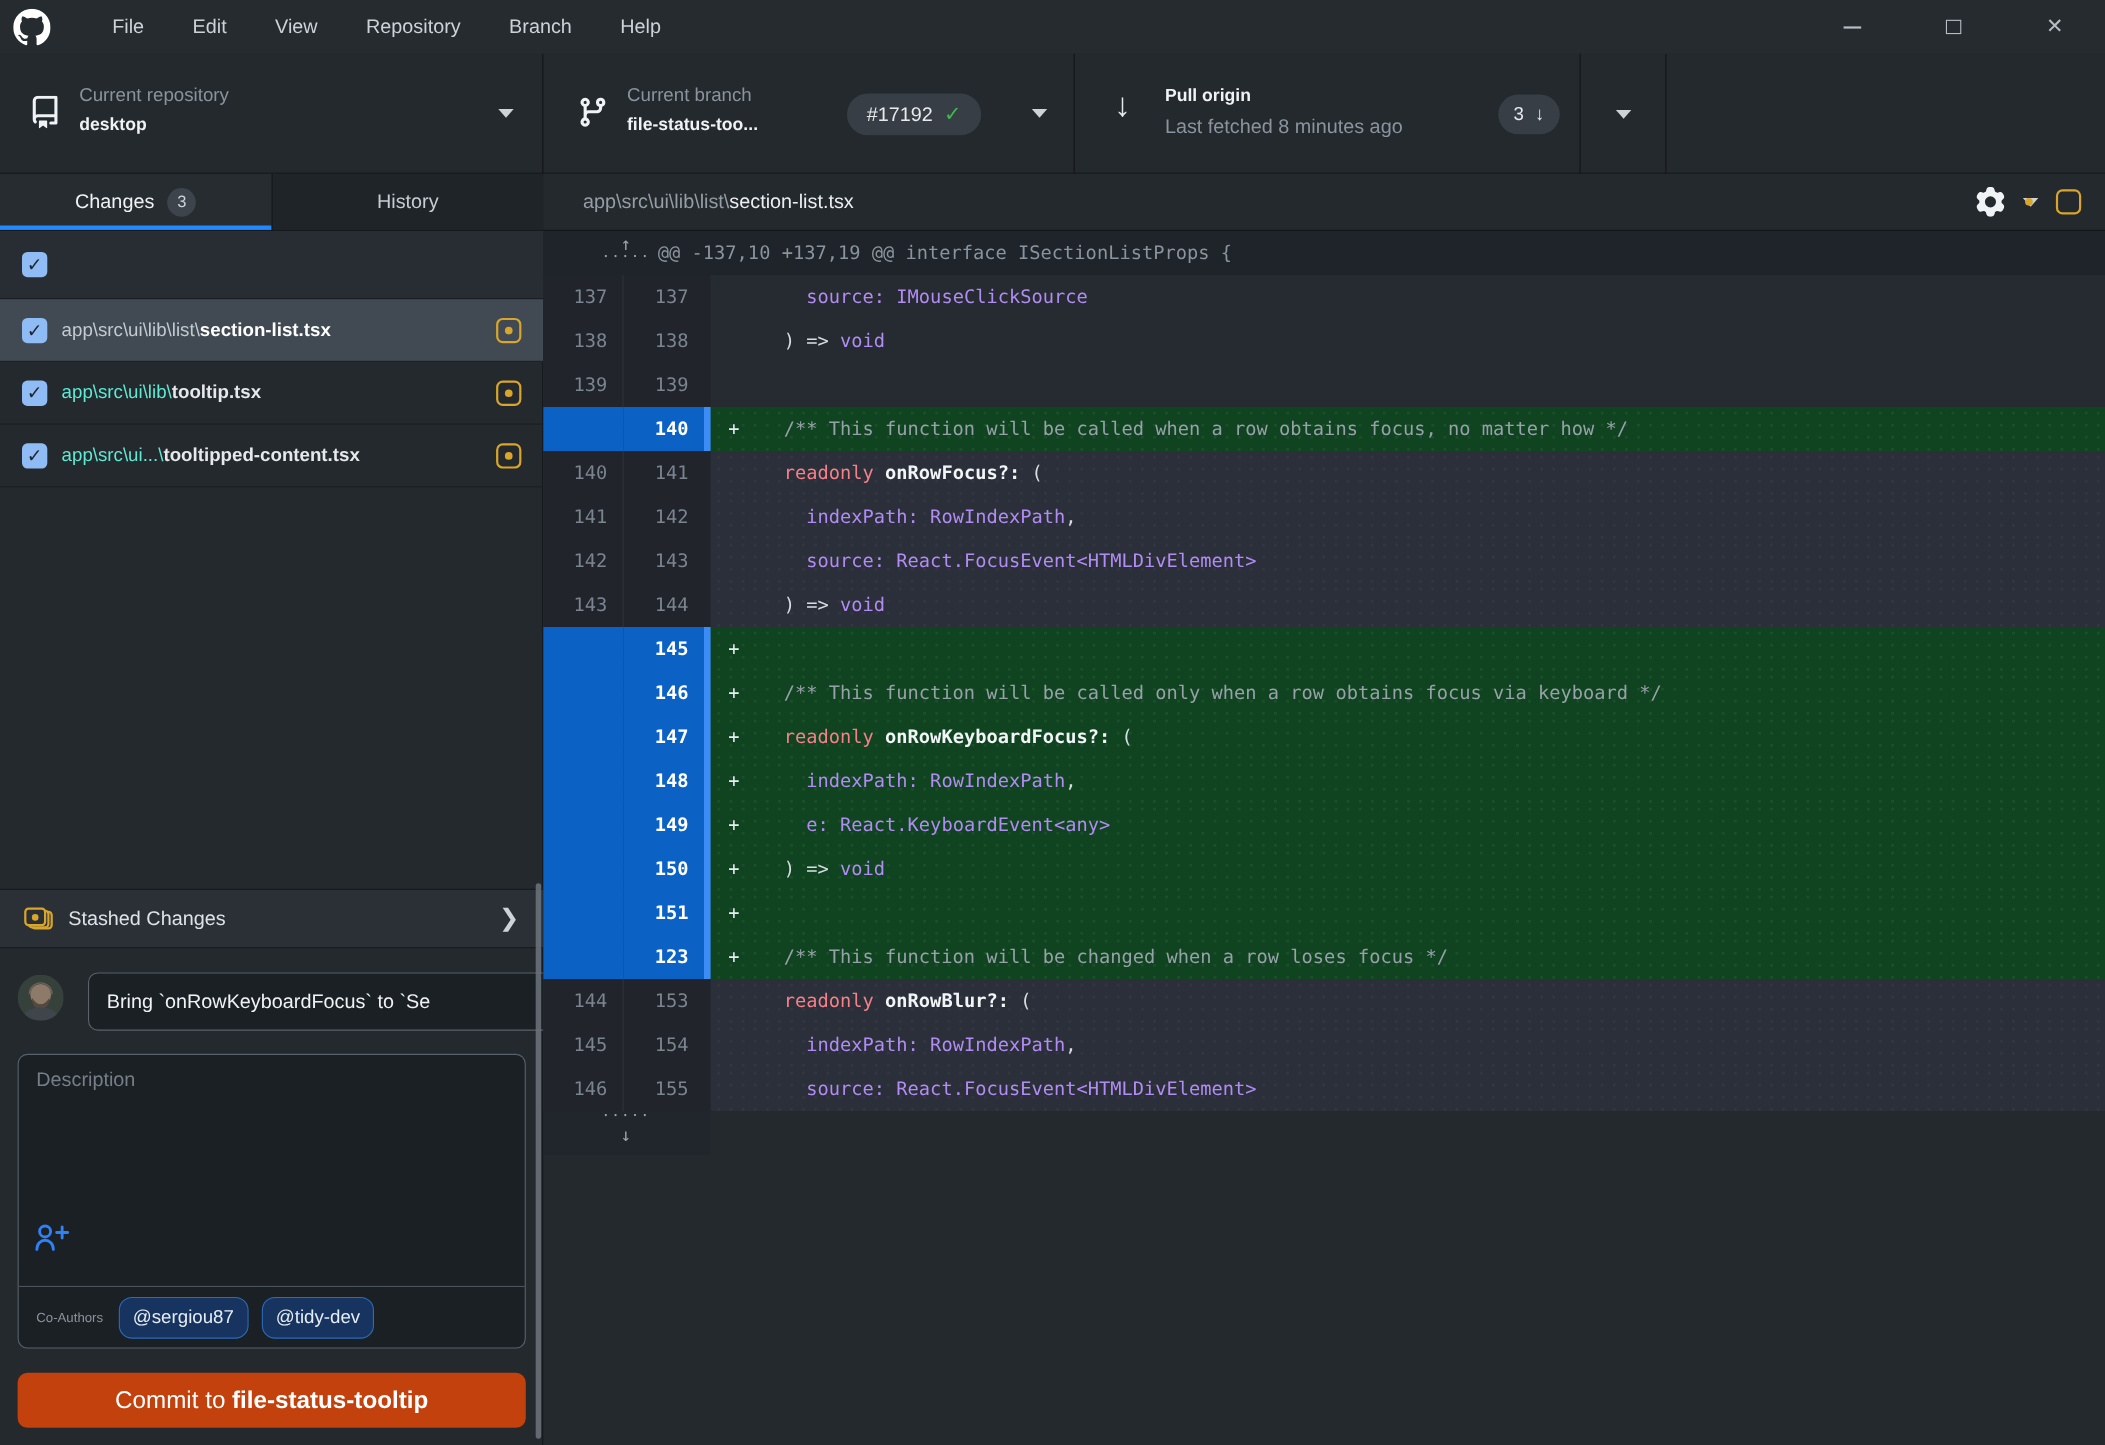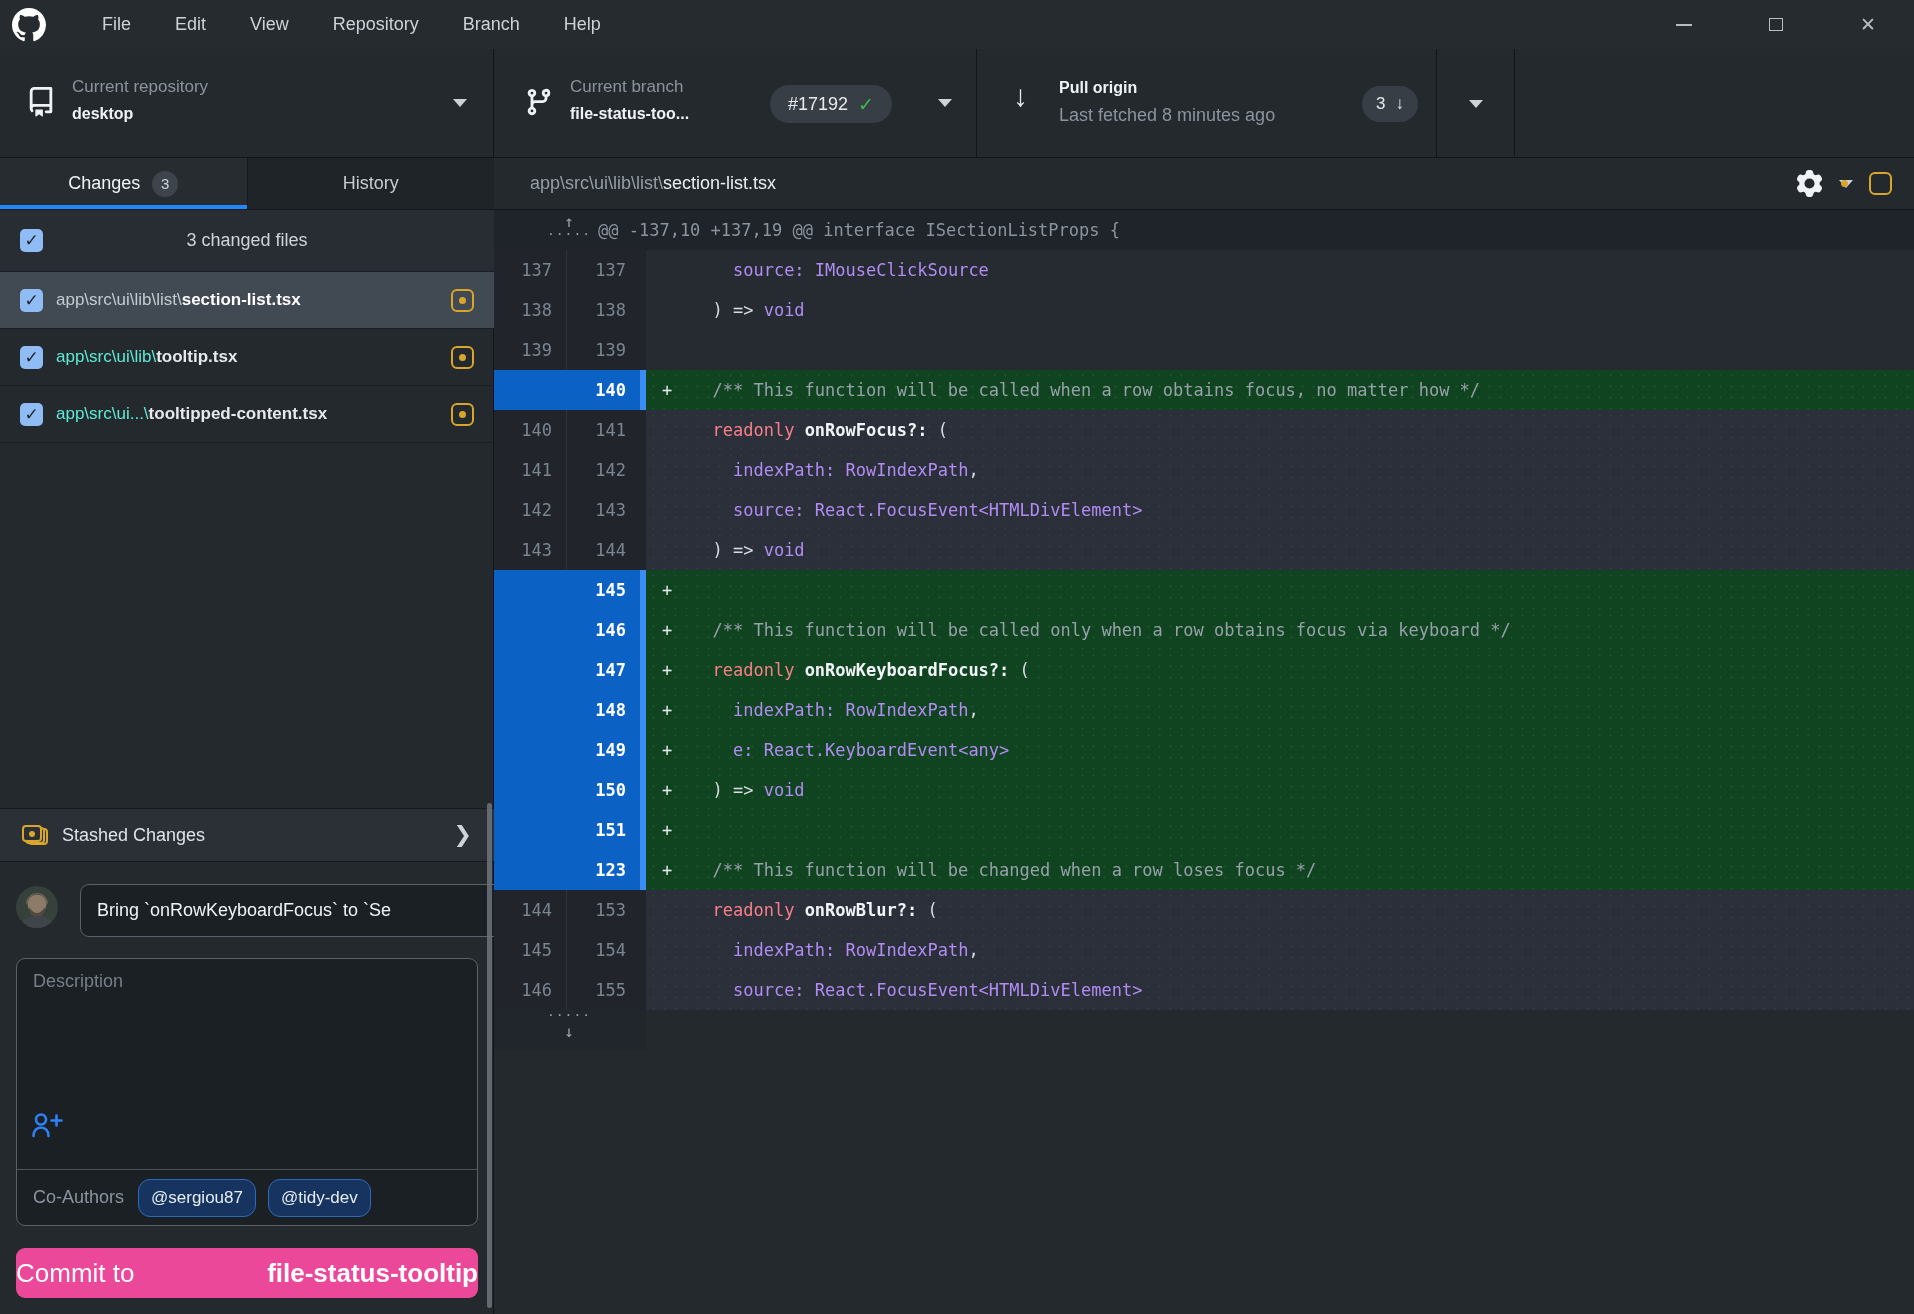--- a/index.html
+++ b/index.html
@@ -97,27 +97,27 @@
                    background:#1b2025; border:1.6px solid #59616b; border-radius:9px;
                    color:#f0f3f6; font-size:18px; line-height:50px; padding:0 16px;
                    white-space:nowrap; overflow:hidden; }
   #desc-box { position:absolute; left:16px; top:800px; width:462px; height:268px;
               background:#1b2025; border:1.6px solid #59616b; border-radius:9px; }
   #desc-placeholder { position:absolute; left:16px; top:12px; color:#767f88; font-size:18px; }
   #coauthor-toggle { position:absolute; left:14px; top:152px; width:32px; height:28px; }
   #desc-sep { position:absolute; left:0; top:210px; width:100%; height:0; border-top:1.4px solid #4b545d; }
   #coauthor-row { position:absolute; left:0; top:211px; width:100%; height:55px;
                   display:flex; align-items:center; }
-  #coauthor-label { margin-left:16px; color:#8b949e; font-size:18px; }
+  #coauthor-label { margin-left:16px; color:#8b949e; font-size:12px; }
   #coauthor-chips { display:flex; gap:12px; margin-left:14px; }
   .chip { background:#173460; border:1.6px solid #2d6ab8; border-radius:12px; color:#e6edf3;
           font-size:17px; height:38px; display:flex; align-items:center; padding:0 12px; }
   #commit-btn { position:absolute; left:16px; top:1090px; width:462px; height:50px;
-                background:#ec4899; border-radius:9px; display:flex; align-items:center;
-                justify-content:space-between; color:#ffffff; font-size:26px; }
+                background:#c2410c; border-radius:9px; display:flex; align-items:center;
+                justify-content:center; color:#ffffff; font-size:22px; }
   #commit-btn b { margin-left:6px; }
   #sidebar-scrollbar { position:absolute; left:487px; top:645px; width:5px; height:505px;
                        background:#6d747b; border-radius:3px; opacity:.85; }
 
   
   #diffpanel { position:absolute; left:494px; top:158px; width:1420px; height:1156px; background:#24292e; }
   #diff-header { position:absolute; left:0; top:0; width:1420px; height:52px; background:#24292e;
                  border-bottom:1px solid #121519; display:flex; align-items:center; }
   #diff-path { margin-left:36px; font-size:18px; white-space:nowrap; }
   #diff-path .pfx { color:#959da5; }
@@ -237,21 +237,20 @@
       <span>Changes</span>
       <span class="tab-badge">3</span>
     </div>
     <div class="tab tab-inactive">
       <span>History</span>
     </div>
   </div>
 
   <div id="files-header">
     <span class="checkbox">✓</span>
-    <span class="hdr-label">3 changed files</span>
   </div>
 
   <div id="file-list">
       <div class="file-row selected" style="top: 114px;">
         <span class="checkbox">✓</span>
         <span class="file-label"><span class="file-prefix">app\src\ui\lib\list\</span><span class="file-name">section-list.tsx</span></span>
         <span class="mod-icon"></span>
       </div>
       <div class="file-row" style="top: 171px;">
         <span class="checkbox">✓</span>

